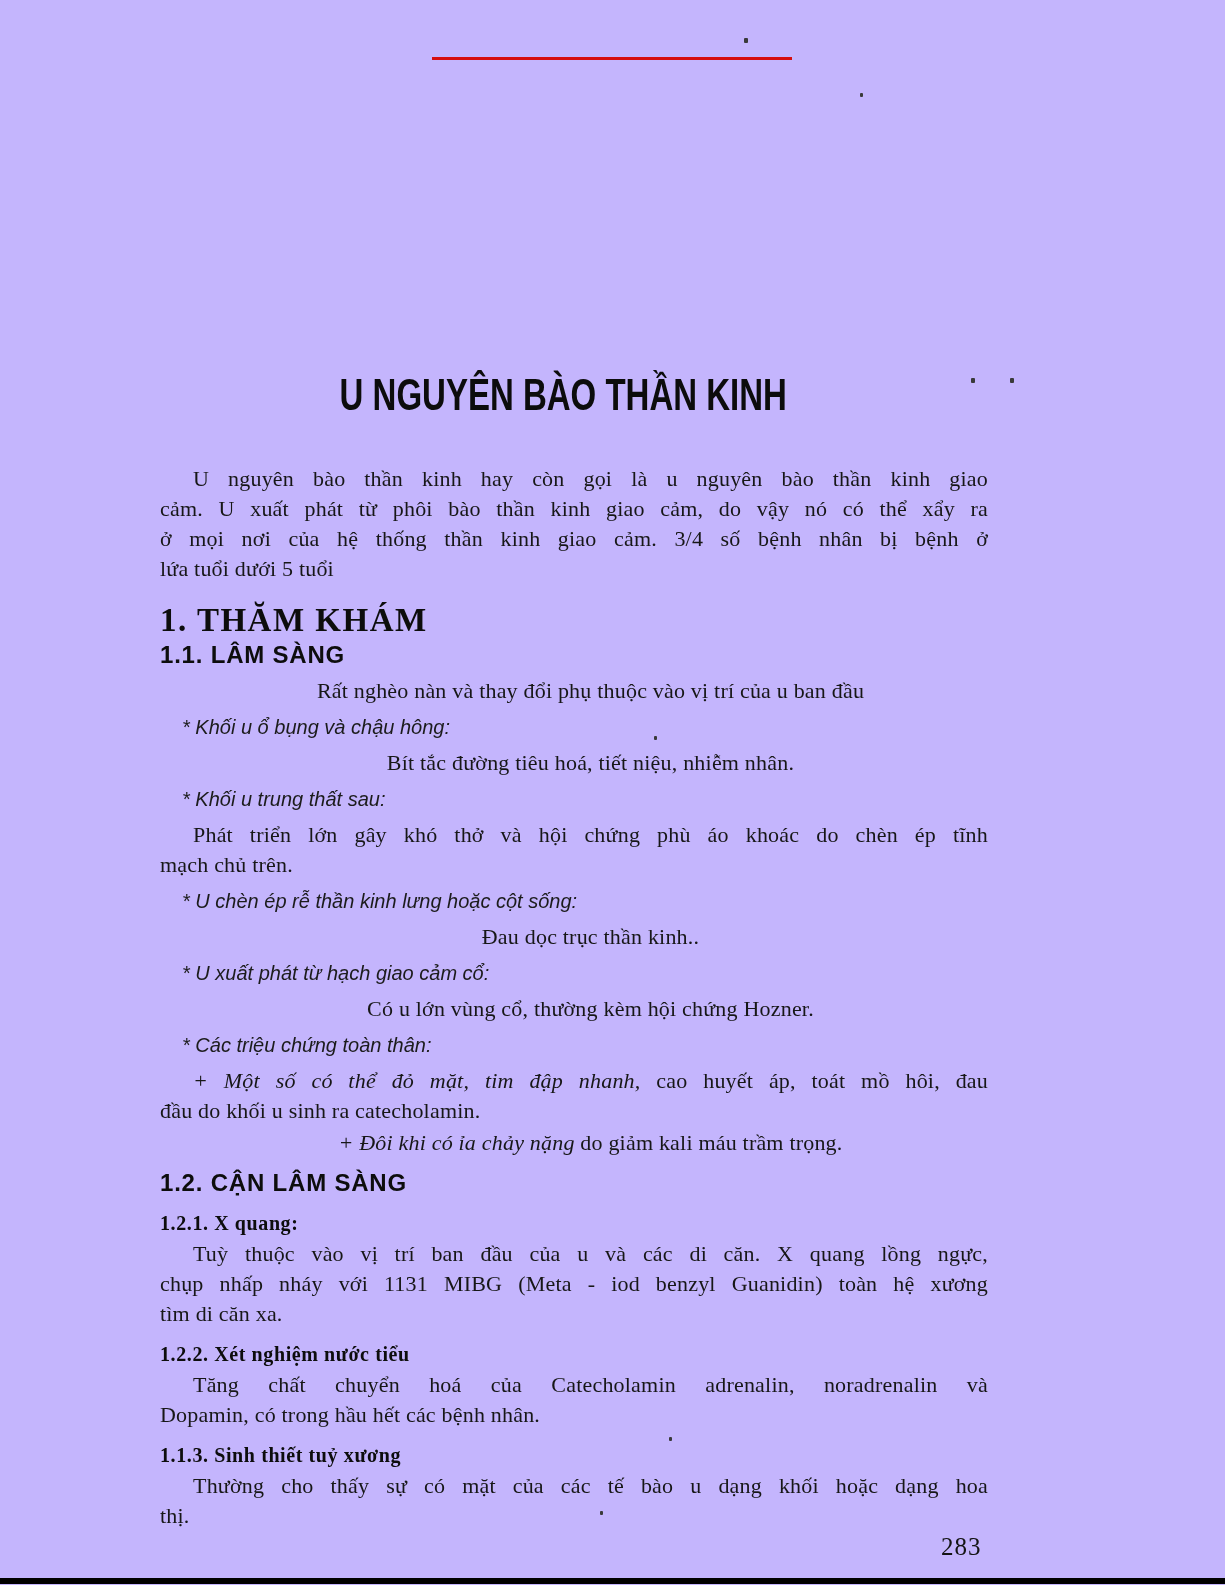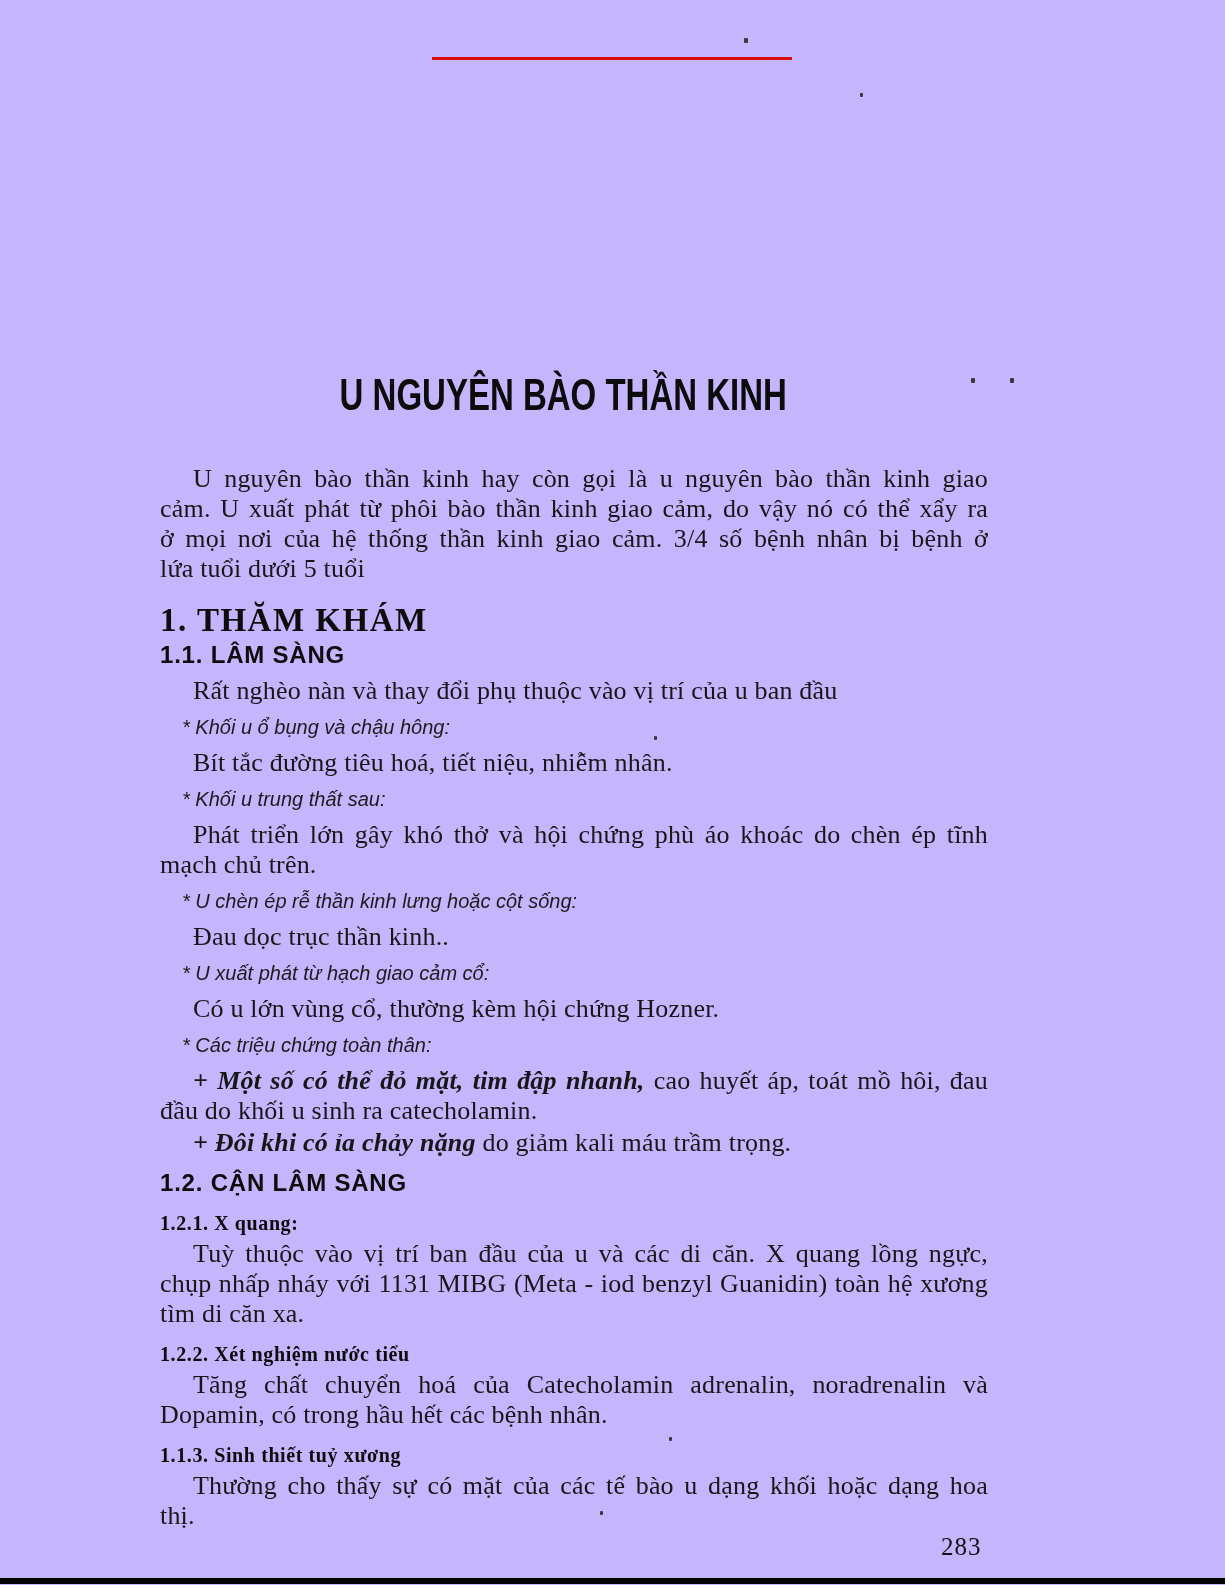--- a/index.html
+++ b/index.html
@@ -31,26 +31,26 @@
     display:inline-block;
     font-family:"Liberation Sans", sans-serif;
     font-weight:700;
     font-size:44px;
     letter-spacing:0px;
     transform:scaleX(0.75);
     transform-origin:center;
     color:#0c0c0c;
   }
   .bline {
-    font-size:26px;
+    font-size:22px;
     line-height:30px;
     letter-spacing:0.2px;
   }
   .j { text-align:justify; text-align-last:justify; }
-  .ind { text-indent:33px; }
+  .ind { text-indent:33px;text-align:center; }
   .intro-block { margin-top:46px; }
   .h1 {
     margin-top:16px;
     font-size:33px; font-weight:700;
     letter-spacing:1.5px;
     line-height:40px;
     color:#0d0d0d;
   }
   .h2 {
     margin-top:0;
@@ -69,21 +69,21 @@
   }
   .star {
     font-family:"Liberation Sans", sans-serif;
     font-style:italic;
     font-size:20px;
     line-height:26px;
     margin:8px 0;
     padding-left:22px;
     color:#1c1c1c;
   }
-  .it { font-style:italic;font-weight:bold; }
+  .it { font-style:italic; }
   .mt6 { margin-top:6px; }
   .page-number {
     position:absolute; left:941px; top:1533px;
     font-size:25px; letter-spacing:1px;
     color:#141414;
   }
   .bottom-bar {
     position:absolute; left:0; top:1578px;
     width:1225px; height:6px;
     background:#000000;

